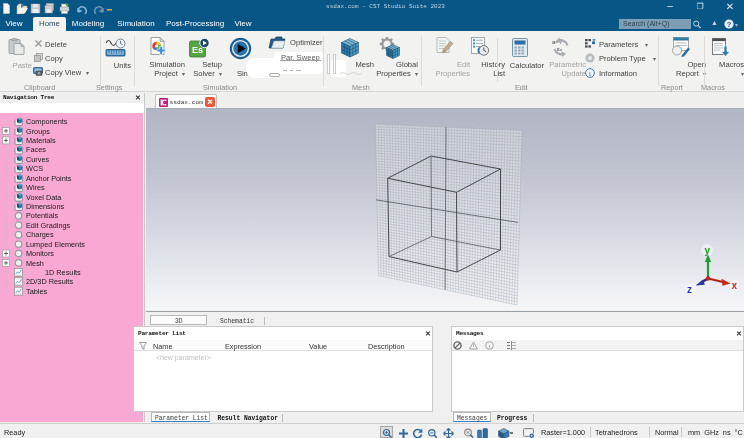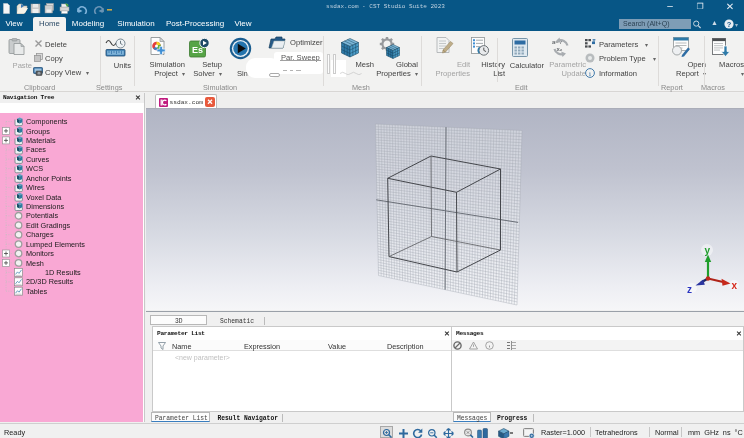--- a/index.html
+++ b/index.html
@@ -29,21 +29,21 @@
 .mono{font-family:"Liberation Mono",monospace;}
 .bold{font-weight:bold;}
 
 #docbar{position:absolute;left:146px;top:93px;width:598px;height:15px;background:#efefee;}
 #doctab{position:absolute;left:9px;top:1px;width:62px;height:14px;background:#fff;border:1px solid #bdbdbd;border-bottom:none;border-radius:2px 2px 0 0;}
 
 #viewport{position:absolute;left:146px;top:108px;width:598px;height:202px;background:linear-gradient(180deg,#b1b5c4 0%,#bfc2cf 30%,#d5d8e1 60%,#edeef3 88%,#f6f6f8 100%);border-top:1px solid #aaadb8;}
 
 #vtabs{position:absolute;left:146px;top:311px;width:598px;height:15px;background:#f0f0f0;border-top:1px solid #9aa0a8;}
 
-#parampanel{position:absolute;left:152px;top:326px;width:300px;height:86px;background:#fff;border:1px solid #c9c9c9;}
+#parampanel{position:absolute;left:133px;top:326px;width:300px;height:86px;background:#fff;border:1px solid #c9c9c9;}
 #msgpanel{position:absolute;left:451px;top:326px;width:293px;height:86px;background:#fff;border:1px solid #c9c9c9;}
 .ptitle{position:absolute;left:4px;top:3px;font-size:6.2px;letter-spacing:-0.3px;font-weight:bold;font-family:"Liberation Mono",monospace;color:#111;}
 .pclose{position:absolute;top:2.5px;font-size:7px;color:#333;font-weight:bold;font-family:"Liberation Sans";}
 .btabs{position:absolute;height:11px;font-family:"Liberation Mono",monospace;font-size:6.3px;}
 
 #statusbar{position:absolute;left:0;top:423px;width:744px;height:15px;background:#f0f0f0;border-top:1px solid #cfcfcf;font-size:7.3px;color:#222;}
 .ssep{position:absolute;top:3px;height:10px;width:1px;background:#c6c6c6;}
 svg{display:block;}
 </style></head>
 <body>

